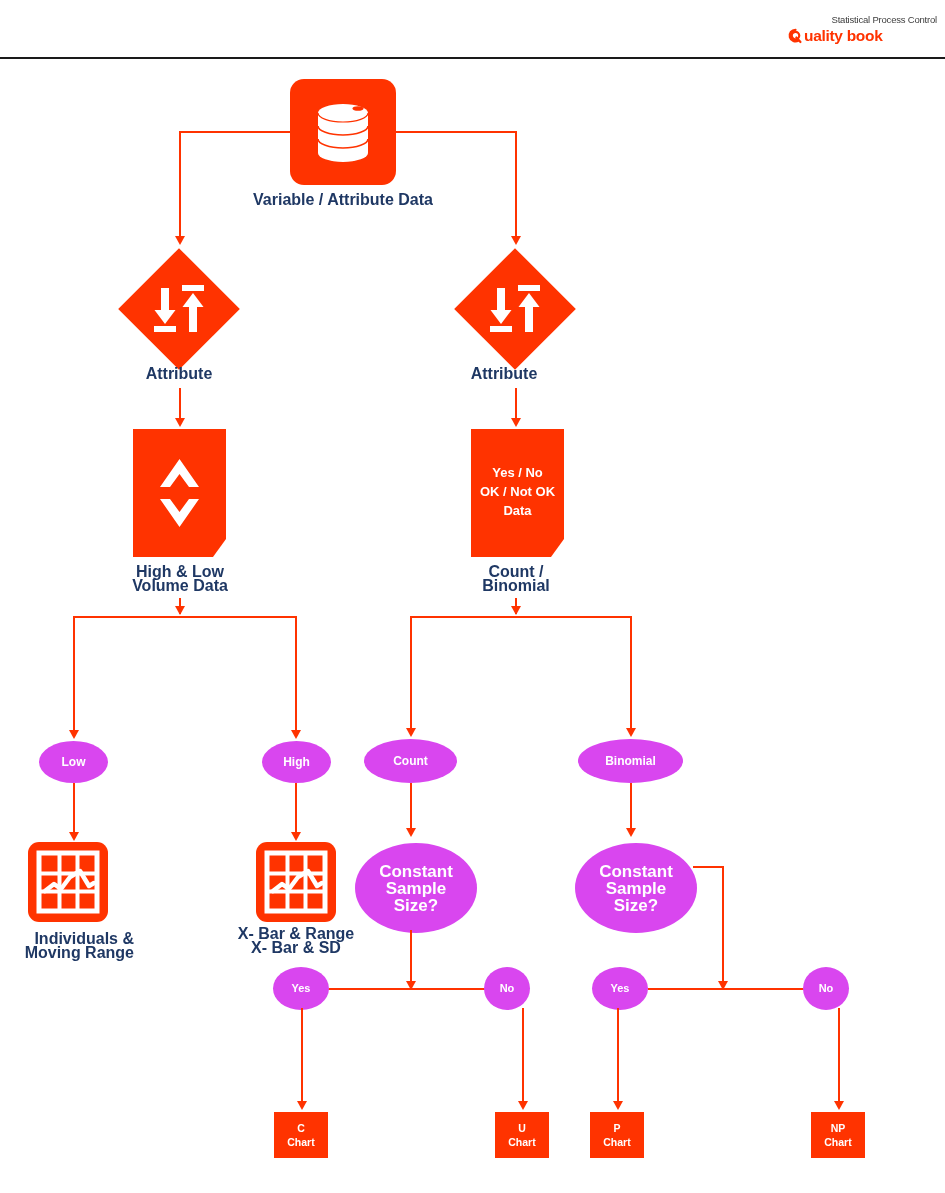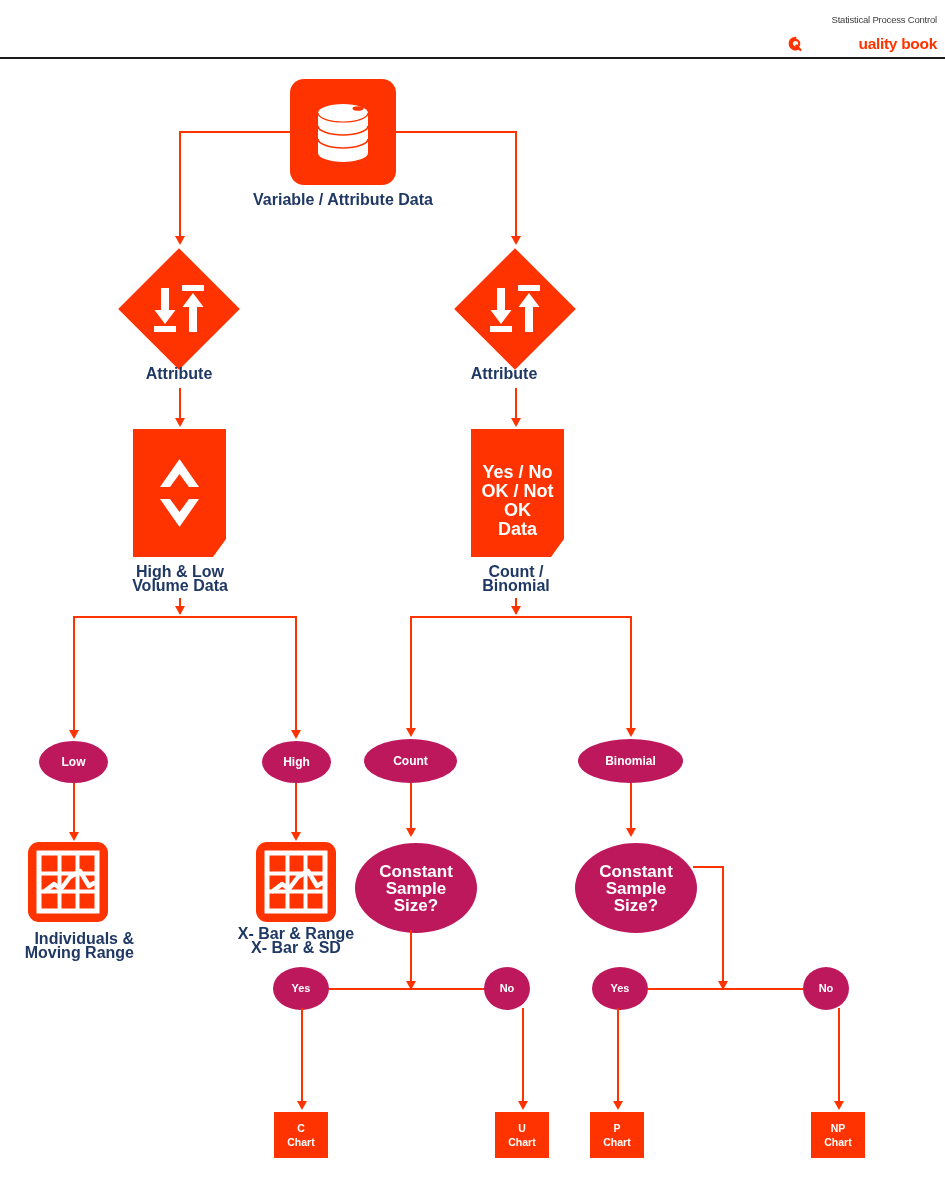--- a/index.html
+++ b/index.html
@@ -44,22 +44,22 @@
   #logo-tagline {
     color: #3d3d3d;
     font-size: 9.5px;
     font-family: "Liberation Sans", sans-serif;
     letter-spacing: -0.2px;
     white-space: nowrap;
   }
   #logo-brand-row {
     display: flex;
     align-items: center;
-    justify-content: space-between;
-    margin-top: 10px;
+    justify-content: flex-start;
+    margin-top: 2px;
   }
   #logo-q {
     position: relative;
     width: 17px; height: 17px;
     margin-right: 0px;
   }
   #logo-q svg { display: block; }
   #logo-brand {
     color: #FF3300;
     font-size: 15.5px;
@@ -120,33 +120,33 @@
   
   .doc {
     position: absolute;
     background: #FF3300;
     -webkit-clip-path: polygon(0 0, 100% 0, 100% 86%, 86% 100%, 0 100%);
     clip-path: polygon(0 0, 100% 0, 100% 86%, 86% 100%, 0 100%);
   }
   .doc-text {
     position: absolute;
     color: #ffffff;
-    font-size: 18px;
+    font-size: 13px;
     font-weight: bold;
     text-align: center;
     line-height: 19px;
     white-space: pre-line;
     width: 100%;
     font-family: "Liberation Sans", sans-serif;
   }
 
   
   .ellipse {
     position: absolute;
-    background: #be185d;
+    background: #d946ef;
     border-radius: 50%;
     display: flex;
     align-items: center;
     justify-content: center;
     color: #ffffff;
     font-weight: bold;
     text-align: center;
     line-height: 15px;
     white-space: pre-line;
     font-family: "Liberation Sans", sans-serif;

